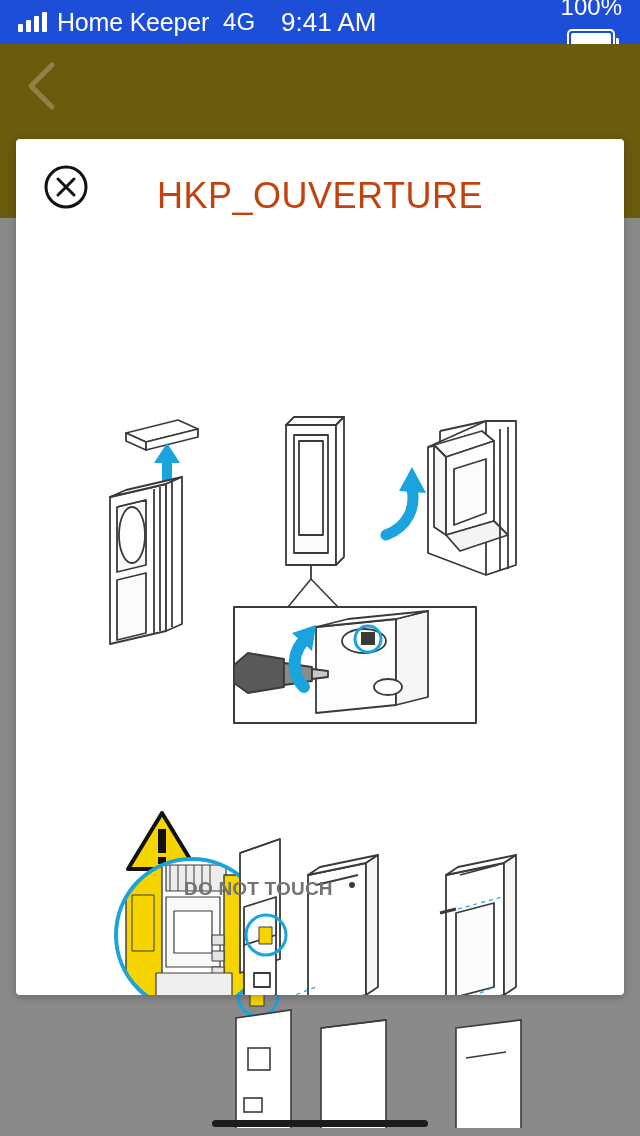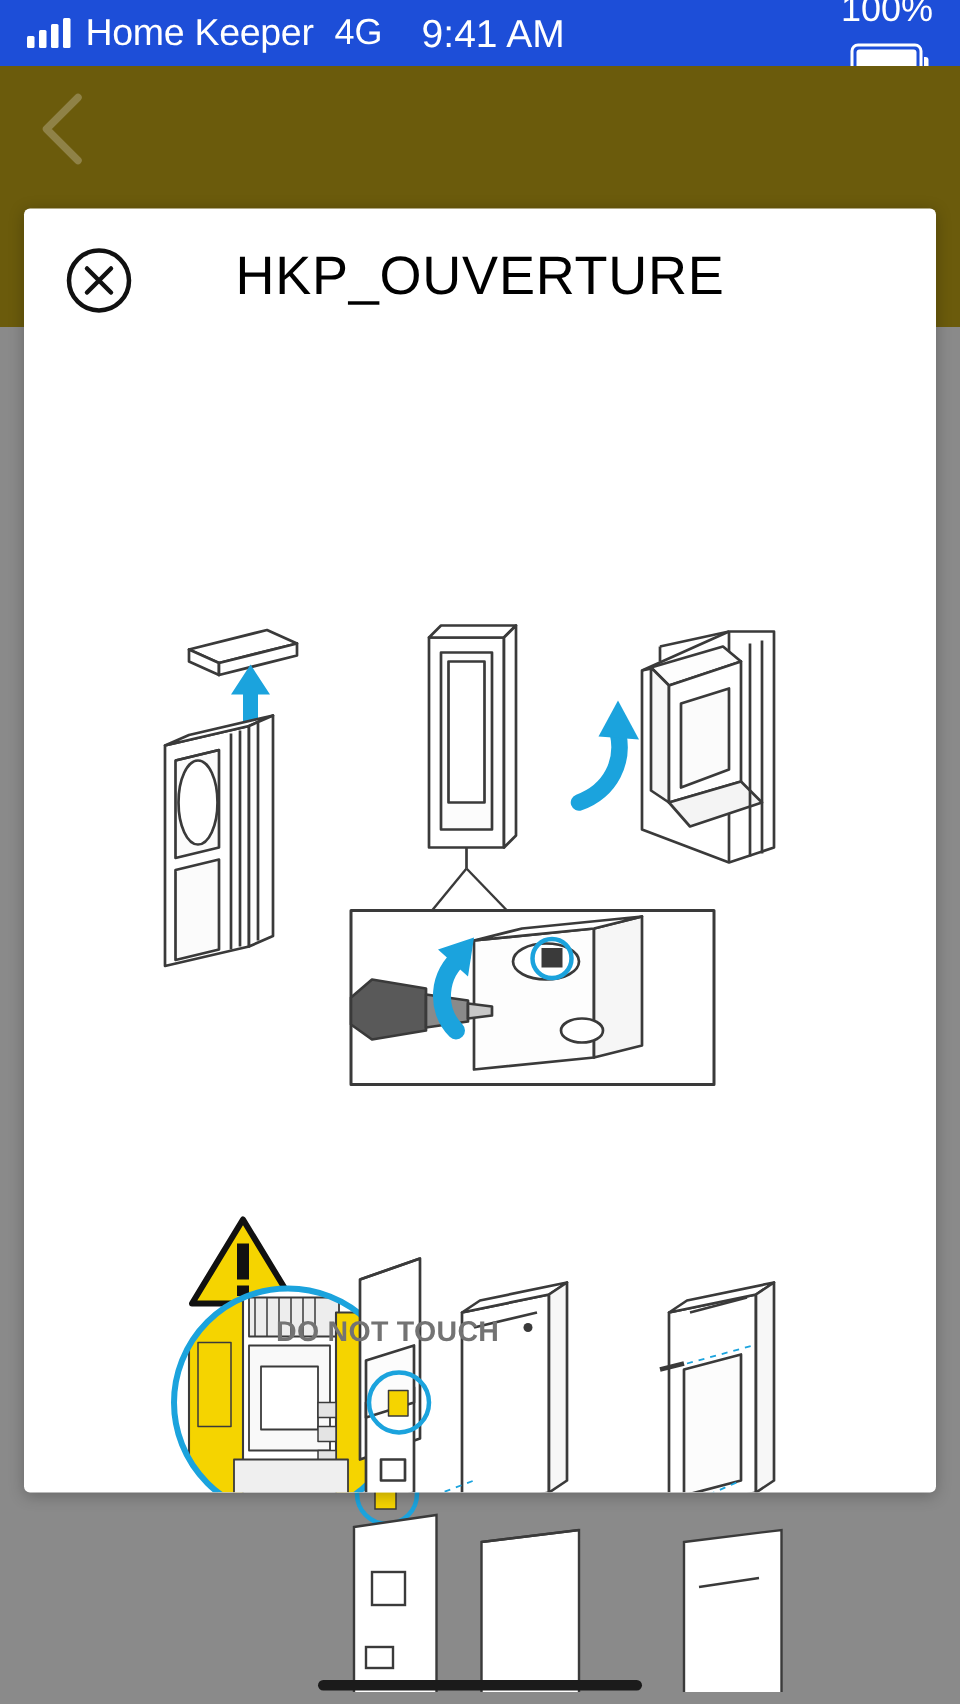--- a/index.html
+++ b/index.html
@@ -163,24 +163,24 @@
     position: absolute;
     left: 27px;
     top: 25px;
     width: 46px;
     height: 46px;
     cursor: pointer;
   }
   .modal-title {
     position: absolute;
     left: 0; right: 0;
-    top: 24px;
+    top: 36px;
     text-align: center;
     font-size: 36px;
-    color: #000000;
+    color: #c2410c;
     letter-spacing: 0.5px;
   }
   .modal-body {
     position: relative;
     width: 608px;
     height: 760px;
     overflow: hidden;
   }
   .modal-body svg {
     position: absolute;

